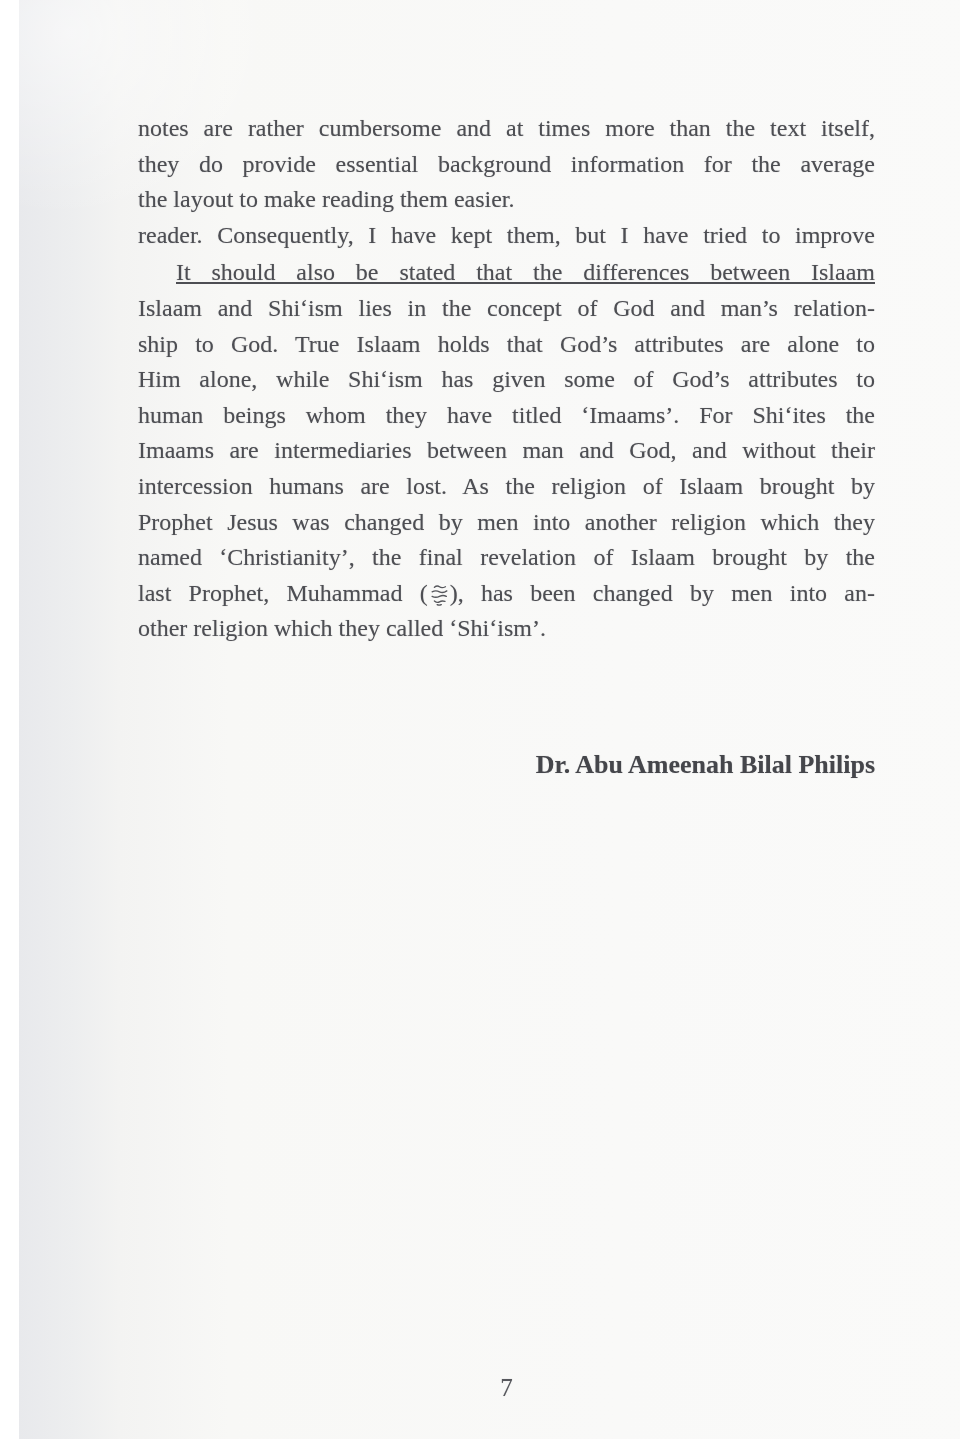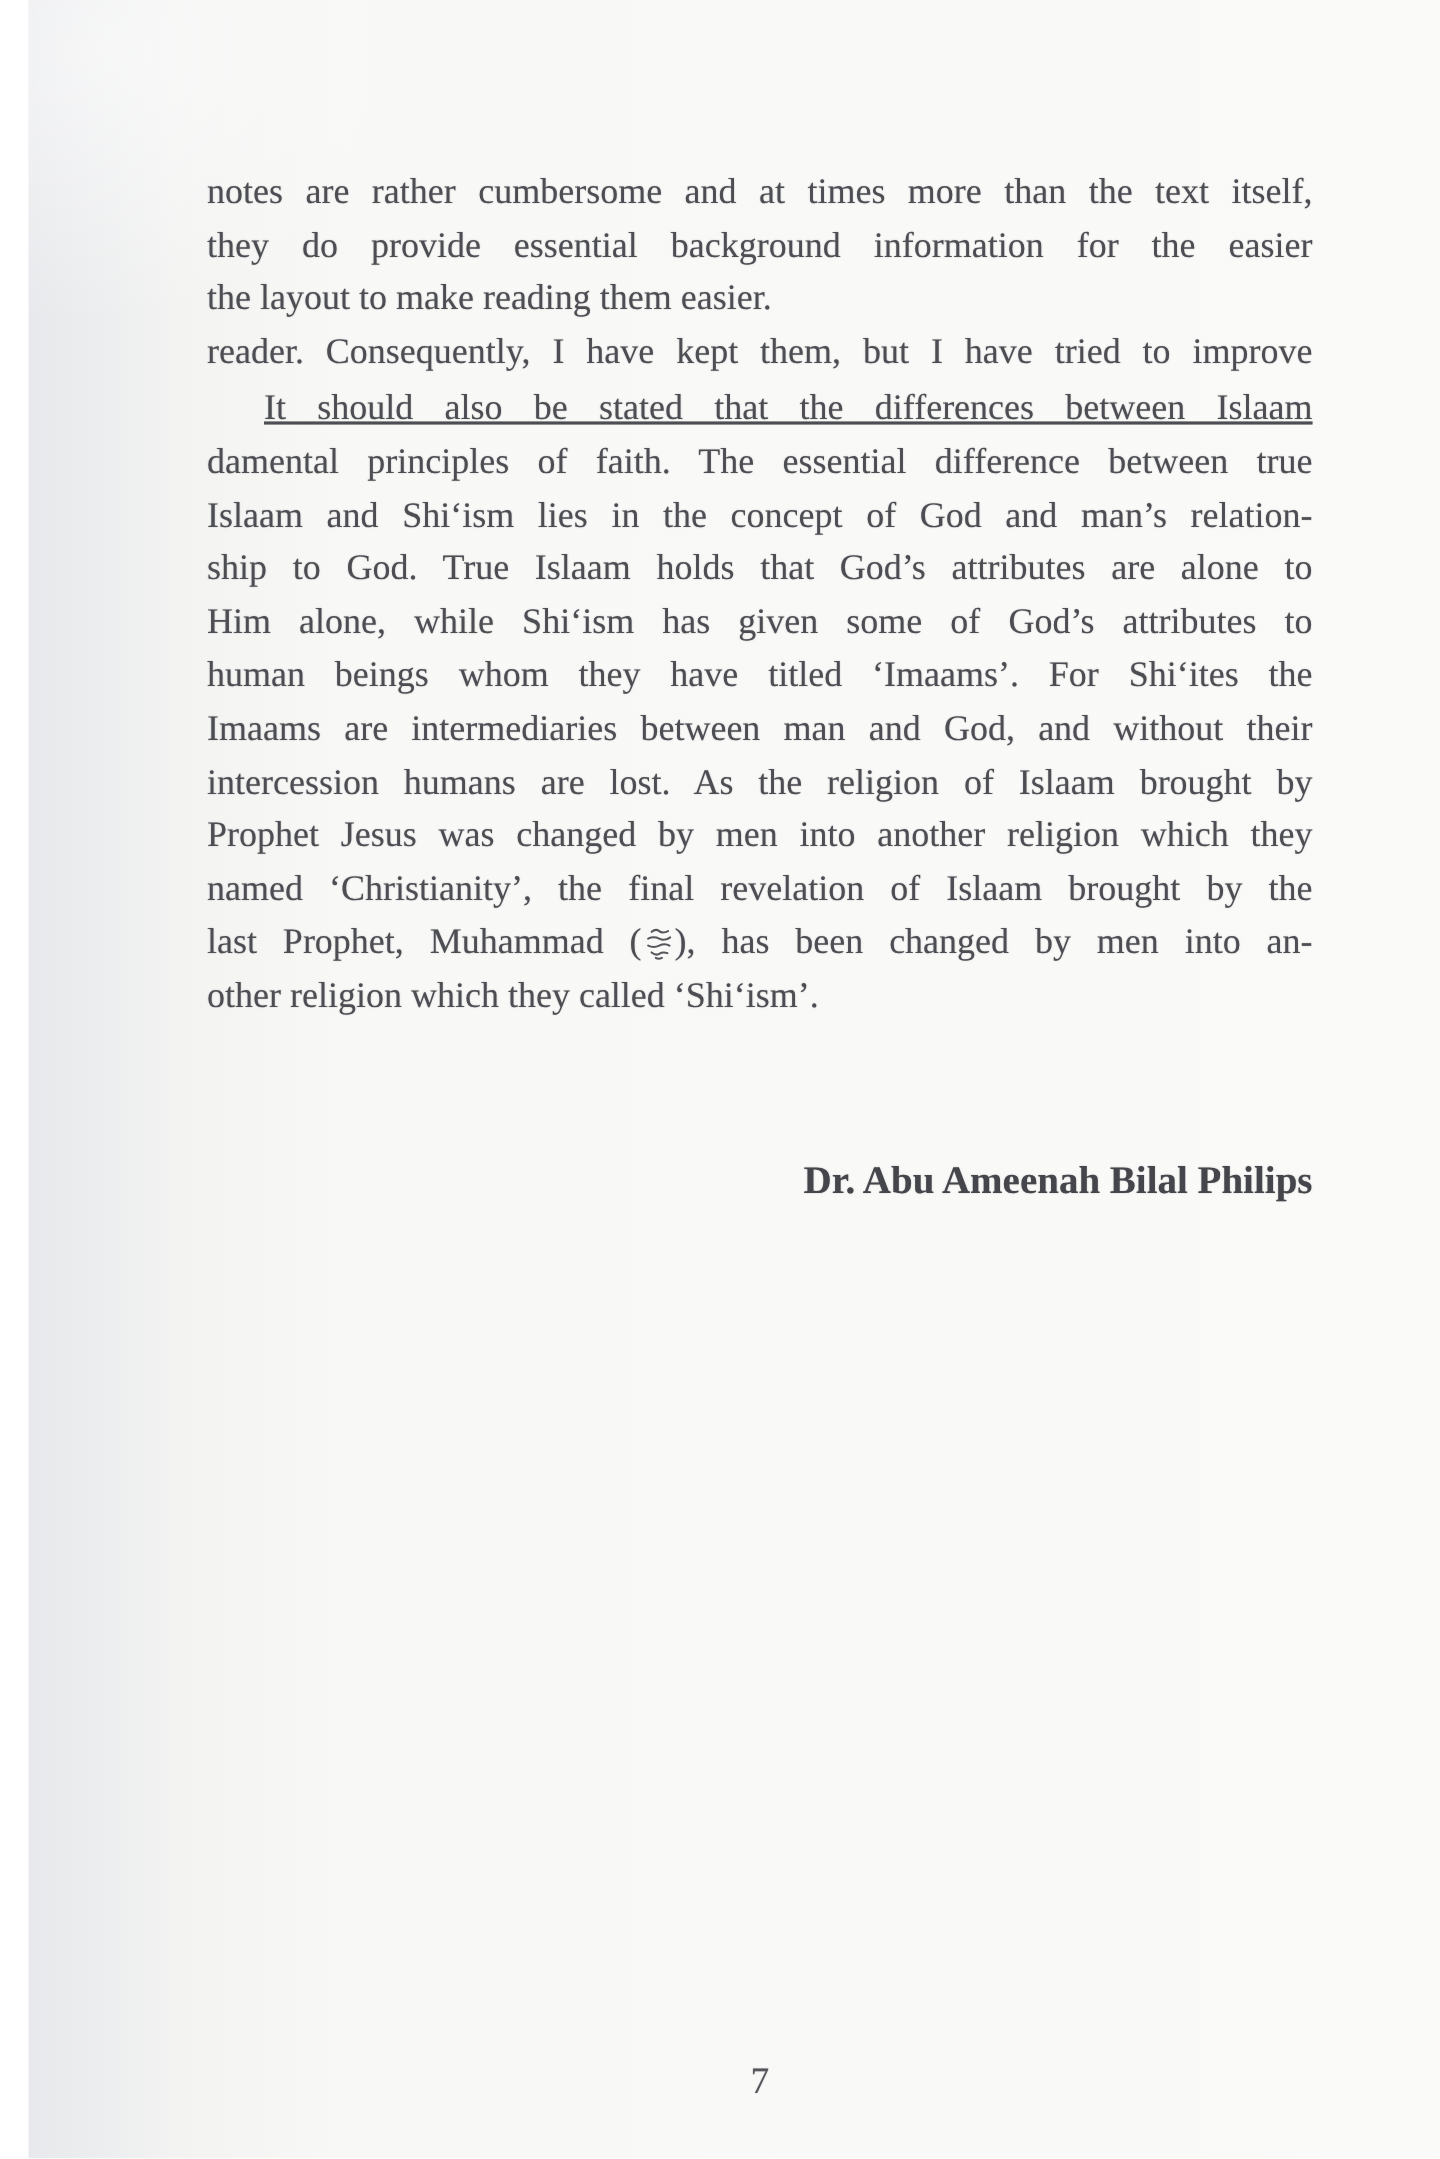--- a/index.html
+++ b/index.html
@@ -60,21 +60,21 @@
     display: inline-block;
     width: 22px;
     height: 24px;
     vertical-align: -6px;
     color: #55565b;
   }
   .pbuh svg { display: block; }
   .signature {
     position: absolute;
     left: 119px;
-    top: 772px;
+    top: 750px;
     width: 737px;
     text-align: right;
     font-weight: bold;
     font-size: 26px;
     color: #45464b;
     text-shadow: 0 0 1px rgba(80,80,86,0.4);
   }
   .page-number {
     position: absolute;
     left: 119px;
@@ -86,25 +86,24 @@
     text-shadow: 0 0 1px rgba(95,95,100,0.4);
   }
 </style>
 </head>
 <body>
 
 <div class="page">
 
   <div class="text-block">
       <div class="line">notes are rather cumbersome and at times more than the text itself,</div>
-      <div class="line">they do provide essential background information for the easier</div>
+      <div class="line">they do provide essential background information for the average</div>
       <div class="line last">the layout to make reading them easier.</div>
       <div class="line">reader. Consequently, I have kept them, but I have tried to improve</div>
       <div class="line indent para-2">It should also be stated that the differences between Islaam</div>
-      <div class="line">damental principles of faith. The essential difference between true</div>
       <div class="line">Islaam and Shi‘ism lies in the concept of God and man’s relation-</div>
       <div class="line">ship to God. True Islaam holds that God’s attributes are alone to</div>
       <div class="line">Him alone, while Shi‘ism has given some of God’s attributes to</div>
       <div class="line">human beings whom they have titled ‘Imaams’. For Shi‘ites the</div>
       <div class="line">Imaams are intermediaries between man and God, and without their</div>
       <div class="line">intercession humans are lost. As the religion of Islaam brought by</div>
       <div class="line">Prophet Jesus was changed by men into another religion which they</div>
       <div class="line">named ‘Christianity’, the final revelation of Islaam brought by the</div>
       <div class="line">last Prophet, Muhammad (<span class="pbuh"><svg width="22" height="24" viewBox="0 0 24 26" aria-hidden="true">
             <g fill="none" stroke="currentColor" stroke-width="1.5" stroke-linecap="round">

